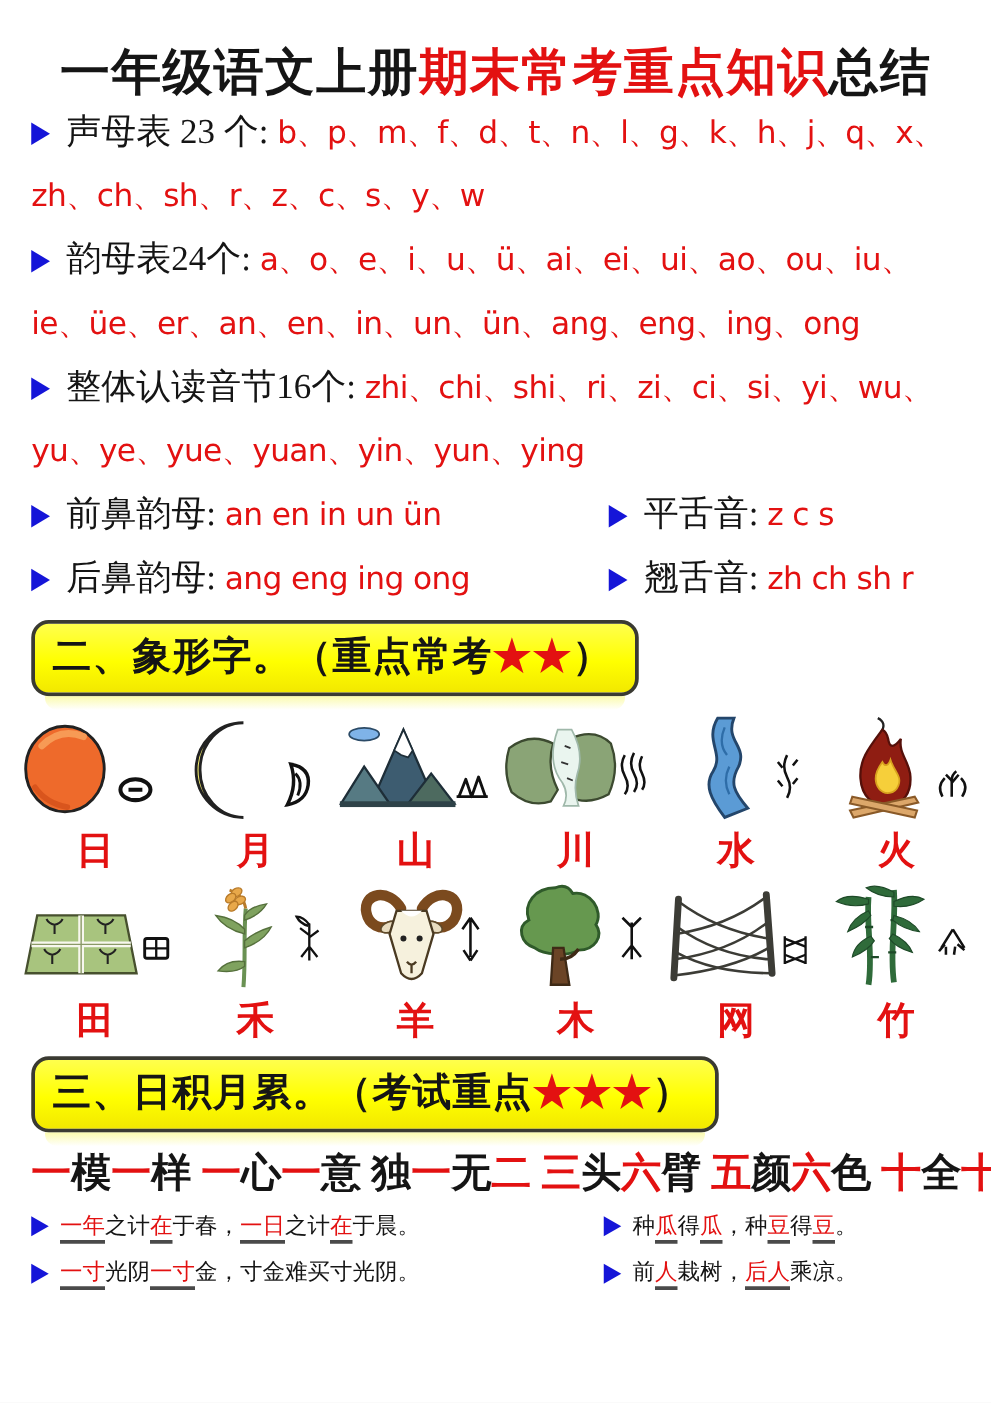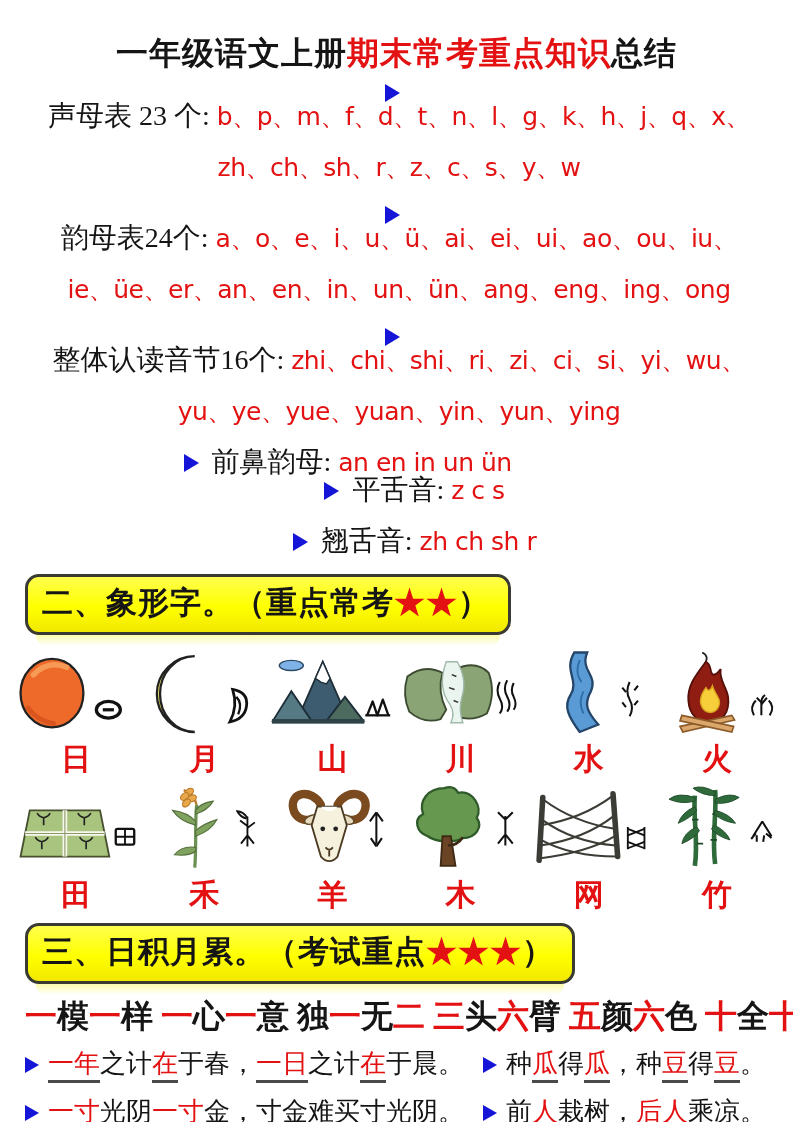--- a/index.html
+++ b/index.html
@@ -10,21 +10,21 @@
     margin:0 auto;
     background:#ffffff;
     overflow:hidden;
     font-family:"Liberation Serif","DejaVu Serif",serif;
     color:#151515;
   }
   
   .title{
     margin:34px 10px 10px 10px;
     text-align:center;
-    font-size:32px;
+    font-size:40px;
     font-weight:900;
     letter-spacing:1px;
     line-height:1.2;
     white-space:nowrap;
   }
   
   .banner-row{margin:4px 0 14px 25px;}
   .banner{
     position:relative;
     display:inline-block;
@@ -46,21 +46,20 @@
   }
   
   .content{margin:0 20px 0 25px;}
   .pline{
     font-size:28px;
     line-height:1;
     margin-bottom:23px;
     white-space:nowrap;
     display:flex;
     align-items:center;
-    flex-direction:column;
   }
   .pair-row{display:flex;align-items:center;}
   .pair-left{width:431px;flex:none;display:flex;align-items:center;white-space:nowrap;}
   .pair-right{flex:1;display:flex;align-items:center;white-space:nowrap;padding-left:31px;}
   .bullet{
     flex:none;
     width:0;height:0;display:inline-block;
     border-left:15px solid #1515d8;
     border-top:9px solid transparent;
     border-bottom:9px solid transparent;
@@ -83,21 +82,21 @@
   .pgrid.row2 .picto{height:100px;}
   .plabel{
     font-size:30px;color:#e31111;font-weight:700;
     line-height:1.1;margin-top:1px;
   }
   
   .idioms{
     margin:2px 20px 12px 25px;
     font-size:32px;line-height:1.15;white-space:nowrap;font-weight:600;
   }
-  .prov-row{display:flex;align-items:center;margin:0 14px 14px 25px;font-size:26px;line-height:1.3;}
+  .prov-row{display:flex;align-items:center;margin:0 14px 14px 25px;font-size:18px;line-height:1.3;}
   .prov-left{width:458px;flex:none;display:flex;align-items:center;white-space:nowrap;}
   .prov-right{flex:1;display:flex;align-items:center;white-space:nowrap;}
   .prov-row .bullet{border-left-width:14px;border-top-width:8px;border-bottom-width:8px;margin-right:9px;}
 </style>
 </head>
 <body>
 
 <div class="page">
 
   <div class="title"><span class="seg">一年级语文上册</span><span class="seg seg-red">期末常考重点知识</span><span class="seg">总结</span></div>
@@ -130,20 +129,24 @@
       <span class="pair-left">
         <span class="bullet"></span>
         <span><span class="seg">前鼻韵母: </span><span class="seg seg-red seg-pinyin">an en in un ün</span></span>
       </span>
       <span class="pair-right">
         <span class="bullet"></span>
         <span><span class="seg">平舌音: </span><span class="seg seg-red seg-pinyin">z c s</span></span>
       </span>
     </div>
     <div class="pline pair-row">
+      <span class="pair-left">
+        <span class="bullet"></span>
+        <span><span class="seg">后鼻韵母: </span><span class="seg seg-red seg-pinyin">ang eng ing ong</span></span>
+      </span>
       <span class="pair-right">
         <span class="bullet"></span>
         <span><span class="seg">翘舌音: </span><span class="seg seg-red seg-pinyin">zh ch sh r</span></span>
       </span>
     </div>
   </div>
 
   <div class="banner-row" style="margin-top:-4px;">
     <div class="banner"><span class="seg">二、象形字。（重点常考</span><span class="seg seg-red">★★</span><span class="seg">）</span></div>
   </div>

